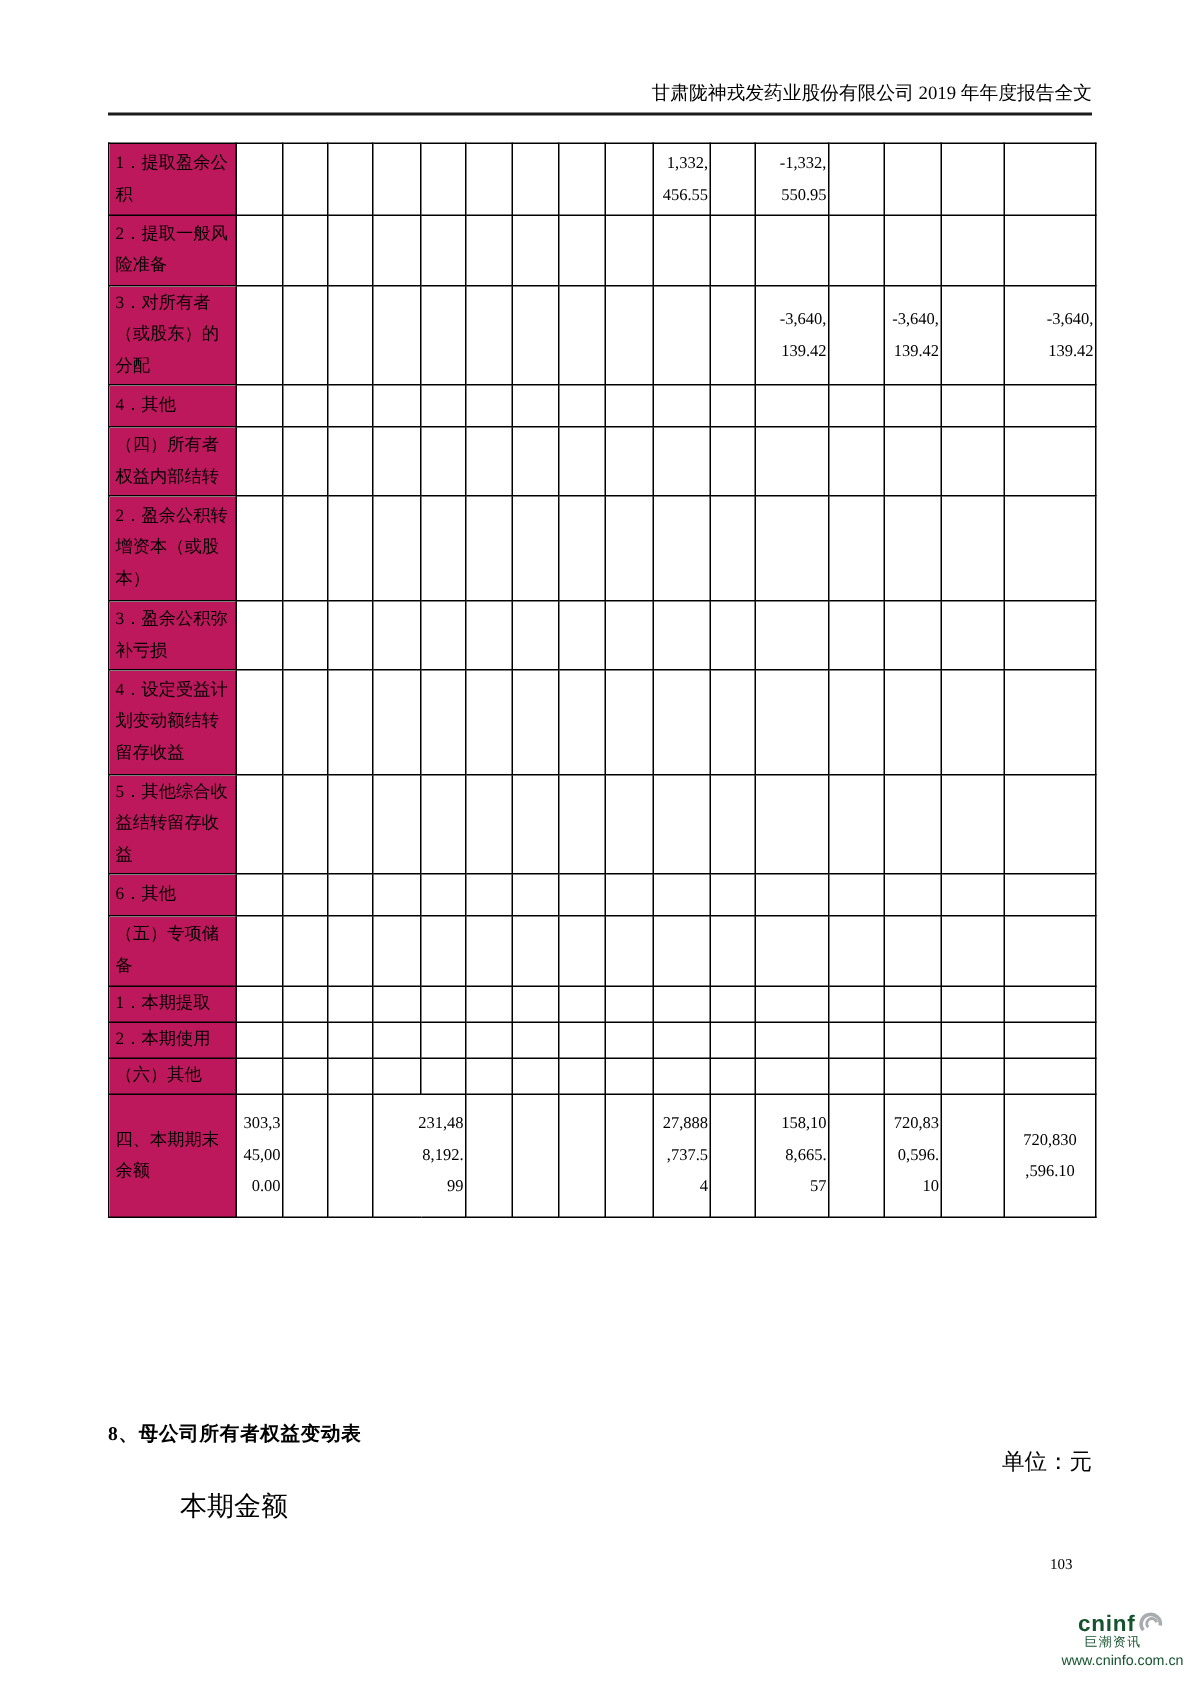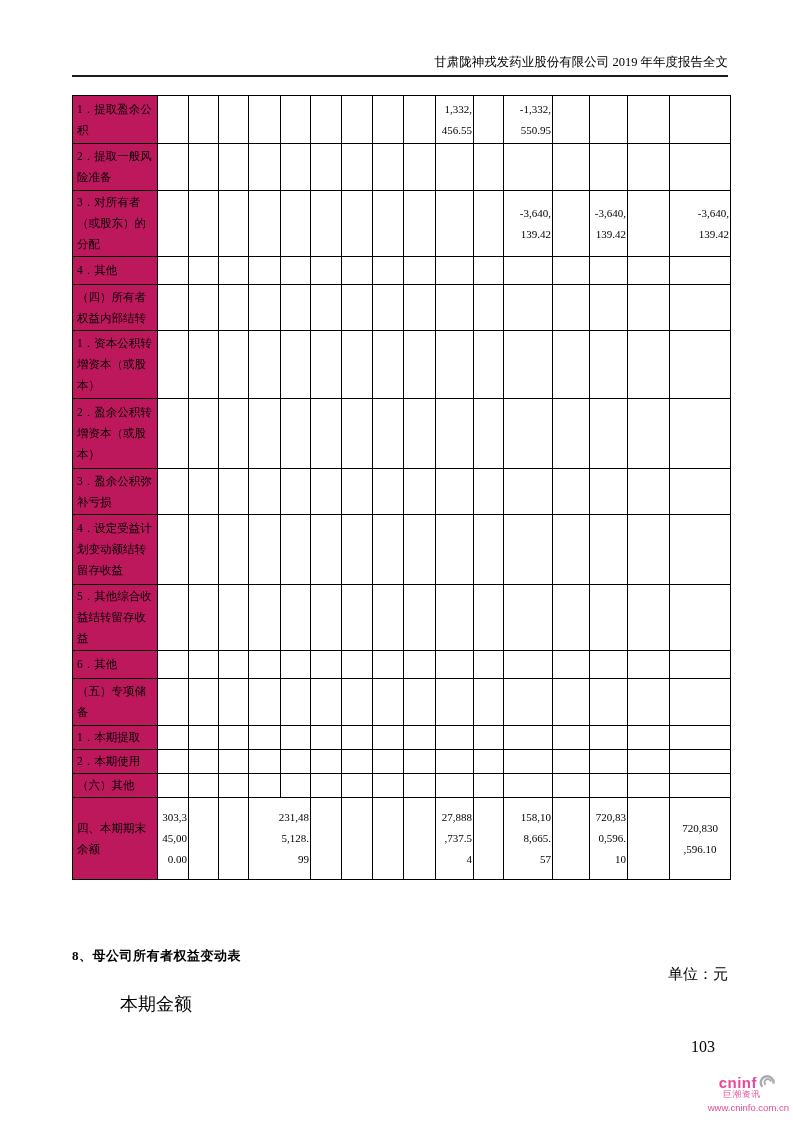--- a/index.html
+++ b/index.html
@@ -27,24 +27,24 @@
   .period-label{position:absolute;top:992px;left:72px;font-size:18px;margin-left:48px;}
   .unit-label{position:absolute;top:965px;right:65px;font-size:15px;}
   table.t2{
     position:absolute;top:986px;left:72px;width:658px;
     border-collapse:collapse;table-layout:fixed;
   }
   table.t2 td{
     border:1px solid #000;background:#D9D9D9;height:26px;
     text-align:center;vertical-align:middle;font-size:11.5px;
   }
-  .page-number{position:absolute;top:1038px;right:78px;font-size:16px;}
+  .page-number{position:absolute;top:1038px;right:78px;font-size:10px;}
   .cninfo{
     position:absolute;top:1074px;right:3px;width:120px;
-    color:#ec4899;font-family:"Liberation Sans","DejaVu Sans",sans-serif;
+    color:#14532d;font-family:"Liberation Sans","DejaVu Sans",sans-serif;
   }
   .cninfo .row1{display:flex;justify-content:flex-end;align-items:center;margin-right:14px;}
   .cninfo .brand{font-size:15px;font-weight:bold;letter-spacing:0.5px;line-height:15px;}
   .cninfo .swirl{margin-left:2px;}
   .cninfo .cn{font-size:8.5px;text-align:right;margin-right:29px;margin-top:-1px;letter-spacing:1px;}
   .cninfo .url{font-size:9.5px;text-align:right;margin-right:1px;margin-top:1px;}
 </style>
 </head>
 <body>
 
@@ -167,39 +167,20 @@
           <td class="num"></td>
           <td class="num"></td>
           <td class="num"></td>
           <td class="num"></td>
           <td class="num"></td>
           <td class="num"></td>
           <td class="num"></td>
           <td class="num"></td>
           <td class="num"></td>
         </tr>
-        <tr style="height: 68px;">
-          <td class="lbl">1．资本公积转增资本（或股本）</td>
-          <td class="num"></td>
-          <td class="num"></td>
-          <td class="num"></td>
-          <td class="num"></td>
-          <td class="num"></td>
-          <td class="num"></td>
-          <td class="num"></td>
-          <td class="num"></td>
-          <td class="num"></td>
-          <td class="num"></td>
-          <td class="num"></td>
-          <td class="num"></td>
-          <td class="num"></td>
-          <td class="num"></td>
-          <td class="num"></td>
-          <td class="num"></td>
-        </tr>
         <tr style="height: 70px;">
           <td class="lbl">2．盈余公积转增资本（或股本）</td>
           <td class="num"></td>
           <td class="num"></td>
           <td class="num"></td>
           <td class="num"></td>
           <td class="num"></td>
           <td class="num"></td>
           <td class="num"></td>
           <td class="num"></td>
@@ -365,21 +346,21 @@
           <td class="num"></td>
         </tr>
         <tr style="height: 82px;">
           <td class="lbl">四、本期期末余额</td>
           <td class="num">303,3
 45,00
 0.00</td>
           <td class="num"></td>
           <td class="num"></td>
           <td class="num" colspan="2">231,48
-5,128.
+8,192.
 99</td>
           <td class="num"></td>
           <td class="num"></td>
           <td class="num"></td>
           <td class="num"></td>
           <td class="num">27,888
 ,737.5
 4</td>
           <td class="num"></td>
           <td class="num">158,10

